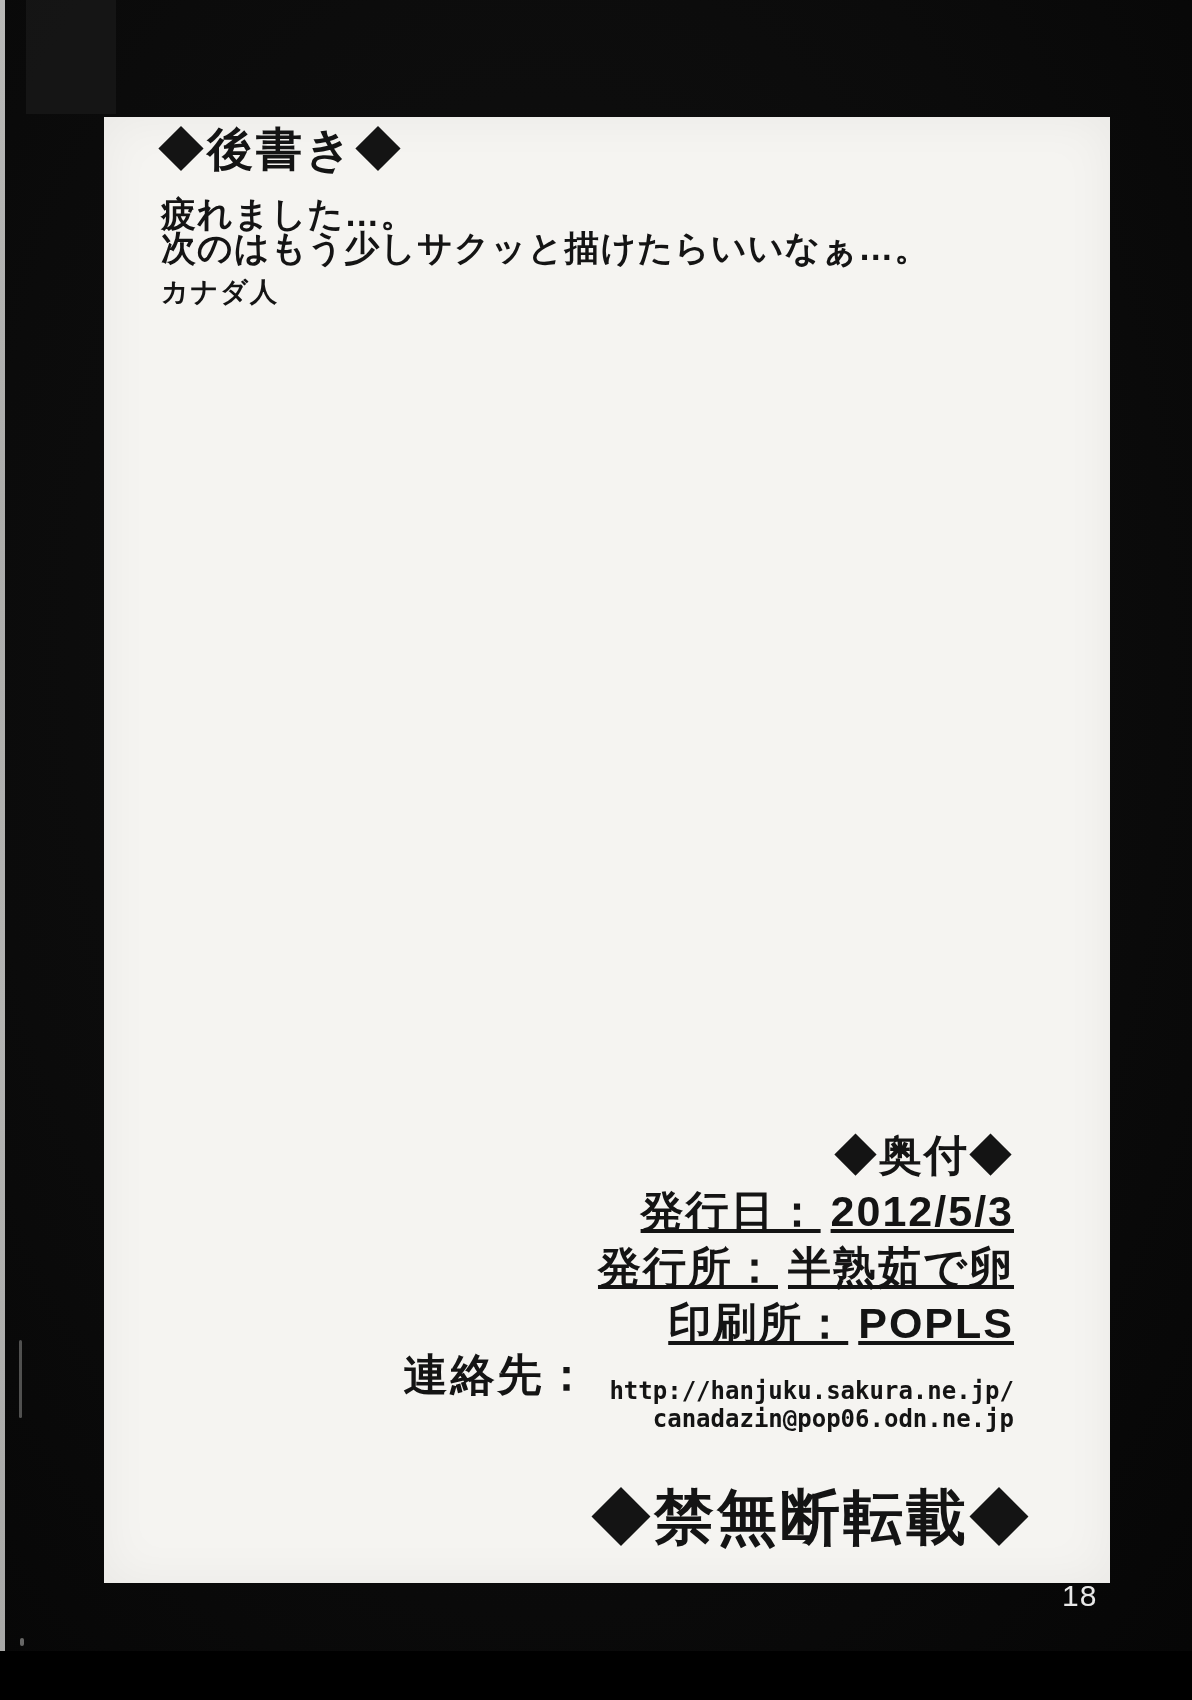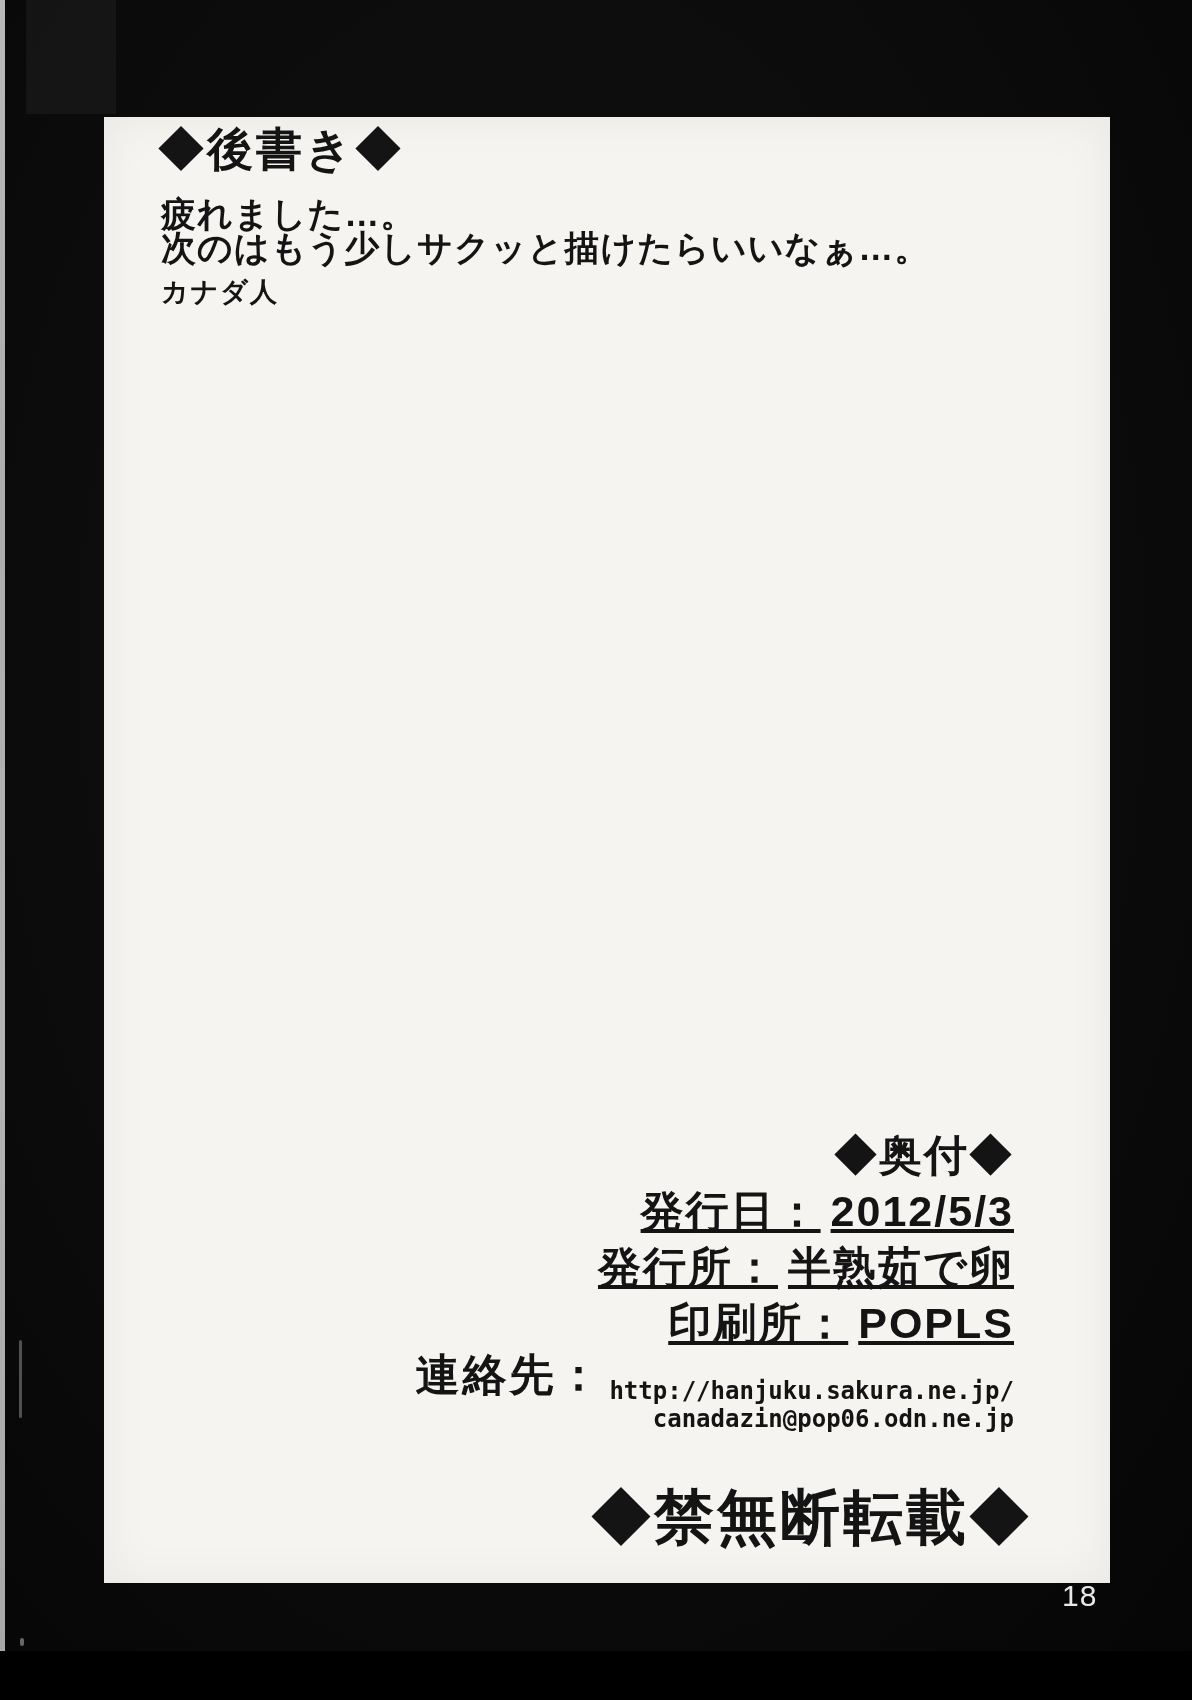--- a/index.html
+++ b/index.html
@@ -117,21 +117,21 @@
     font-size: 44px;
     line-height: 56px;
     font-weight: 700;
     letter-spacing: 3px;
   }
   .contact-urls {
     display: flex;
     flex-direction: column;
     align-items: flex-end;
     margin-top: 30px;
-    margin-left: 6px;
+    margin-left: 18px;
     font-family: "DejaVu Sans Mono", monospace;
     font-size: 24px;
     line-height: 28px;
     font-weight: 700;
     letter-spacing: 0px;
   }
 
   .notice {
     position: absolute;
     right: 78px; top: 1372px;

